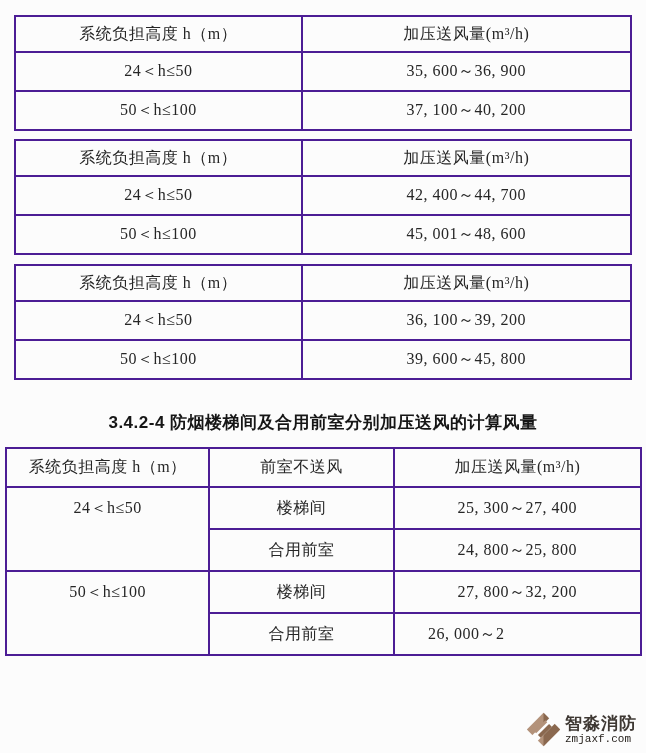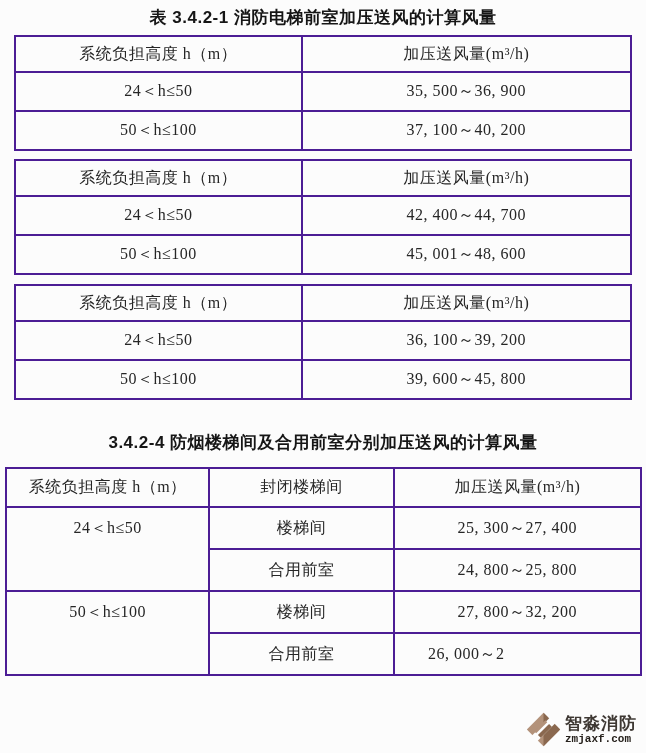--- a/index.html
+++ b/index.html
@@ -90,41 +90,40 @@
   .watermark .wm-brand {
     font-family: "Liberation Sans", "DejaVu Sans", sans-serif;
     font-weight: bold;
     font-size: 17px;
     line-height: 19px;
     color: #3e3833;
     letter-spacing: 1px;
   }
   .watermark .wm-domain {
     font-family: "Liberation Mono", "DejaVu Sans Mono", monospace;
-    font-weight: bold;
+    font-weight: normal;
     font-size: 11px;
     line-height: 12px;
     color: #26211c;
   }
 </style>
 </head>
 <body>
 
 <div class="page">
 
-  <div class="tbl-title" id="title-1">表 3.4.2-1 消防电梯前室加压送风的计算风量</div>
   <table class="data-table tbl-2col" id="table-1">
     <tbody>
       <tr>
         <th class="c1">系统负担高度 h（m）</th>
         <th class="c2">加压送风量(m³/h)</th>
       </tr>
       <tr>
         <td>24＜h≤50</td>
-        <td>35, 500～36, 900</td>
+        <td>35, 600～36, 900</td>
       </tr>
       <tr>
         <td>50＜h≤100</td>
         <td>37, 100～40, 200</td>
       </tr>
     </tbody>
   </table>
 
   <table class="data-table tbl-2col" id="table-2">
     <tbody>
@@ -158,21 +157,21 @@
         <td>39, 600～45, 800</td>
       </tr>
     </tbody>
   </table>
 
   <div class="tbl-title" id="title-4">3.4.2-4 防烟楼梯间及合用前室分别加压送风的计算风量</div>
   <table class="data-table tbl-3col" id="table-4">
     <tbody>
       <tr>
         <th class="c1">系统负担高度 h（m）</th>
-        <th class="c2">封闭楼梯间</th>
+        <th class="c2">前室不送风</th>
         <th class="c3">加压送风量(m³/h)</th>
       </tr>
       <tr>
         <td class="height-span" rowspan="2">24＜h≤50</td>
         <td>楼梯间</td>
         <td>25, 300～27, 400</td>
       </tr>
       <tr>
         <td>合用前室</td>
         <td>24, 800～25, 800</td>

